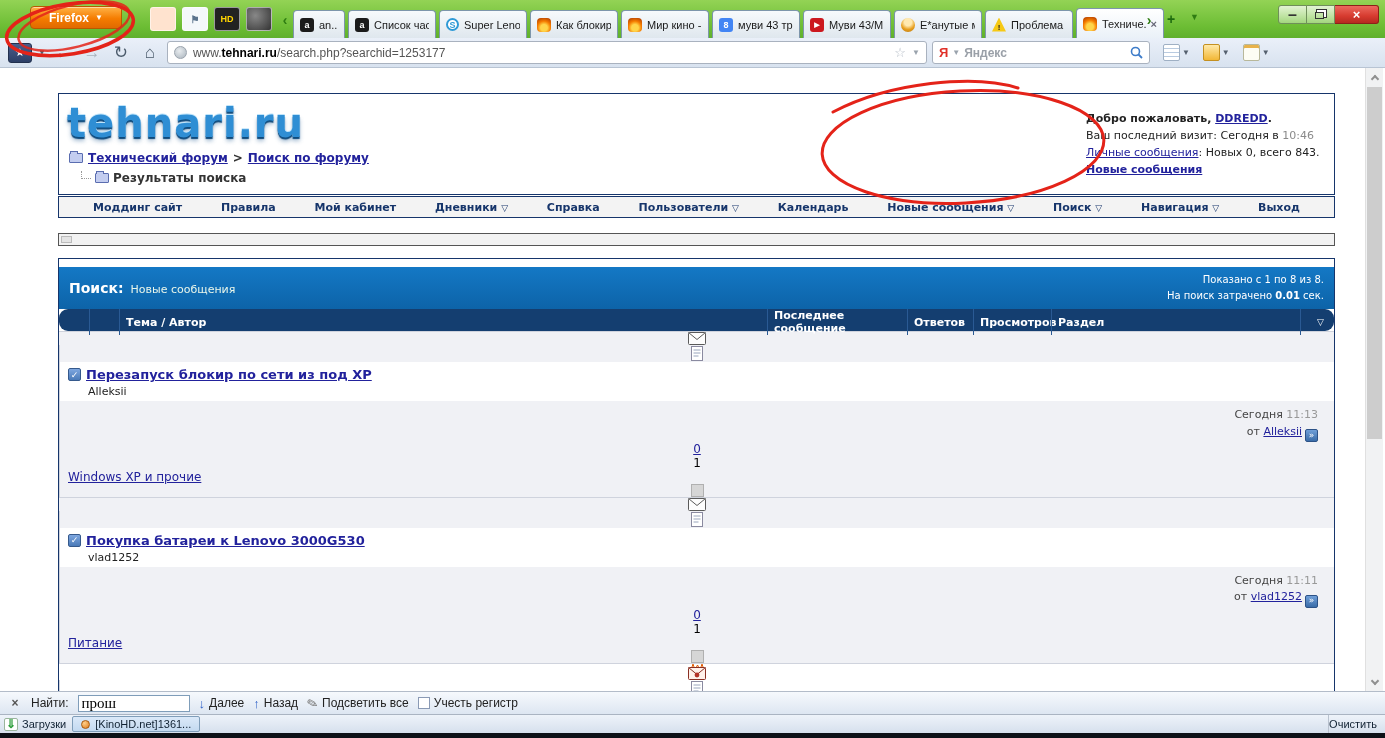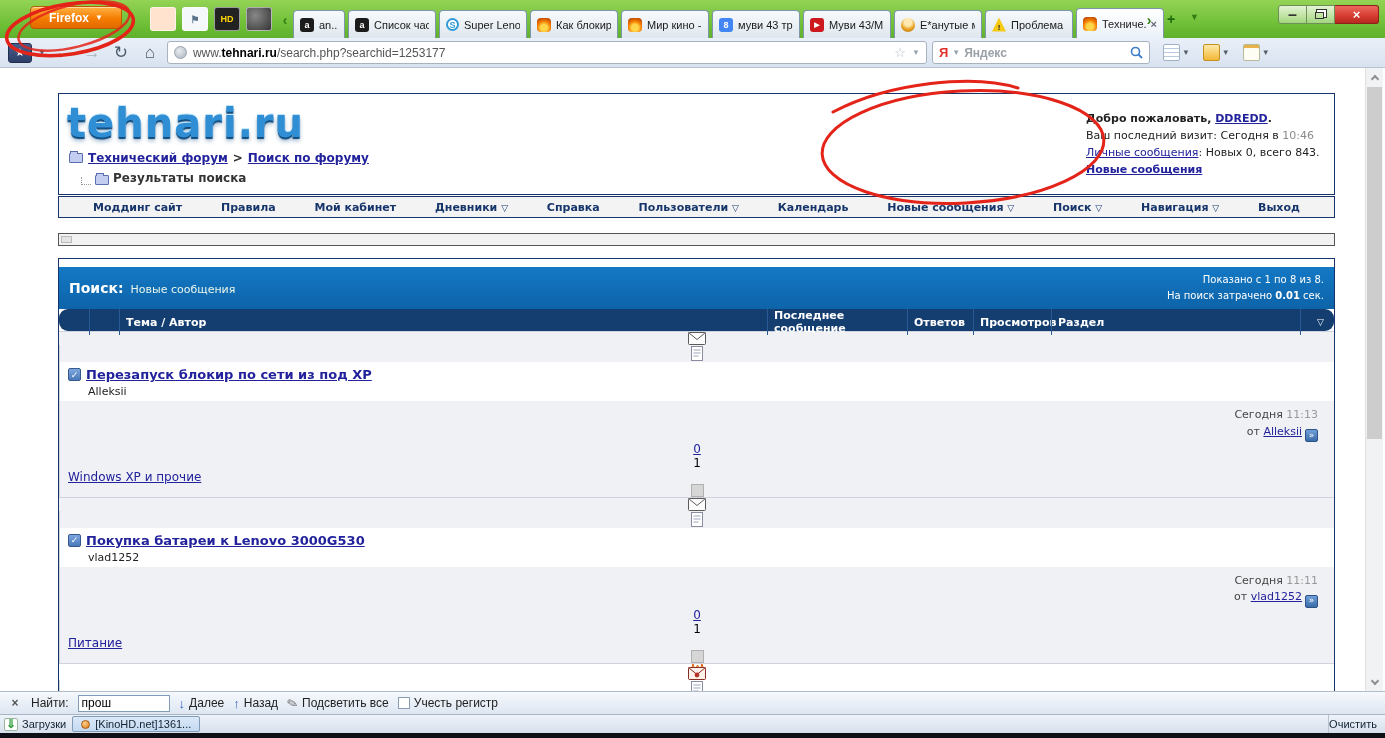--- a/index.html
+++ b/index.html
@@ -95,21 +95,21 @@
 
   .forum { margin:25px 0 0 58px; width:1277px; font-family:"DejaVu Sans", sans-serif; }
   a { color:#22229c; text-decoration:underline; cursor:pointer; }
 
   .hdr-box { border:1px solid #16356b; height:102px; position:relative; background:#fff; }
   .logo { position:absolute; left:8px; top:6px; font-size:40px; font-weight:bold; letter-spacing:1px;
     color:#2f8ed4; text-shadow:0 -1px 0 #bfe4fa, 0 2px 1px #0e4a7c, 0 4px 4px rgba(60,110,160,.45); }
   .crumb { position:absolute; left:10px; top:57px; font-size:12px; font-weight:bold; display:flex; align-items:center; gap:5px; }
   .crumb .sep { color:#333; text-decoration:none; }
   .crumb2 { position:absolute; left:22px; top:77px; font-size:12px; font-weight:bold; color:#333;
-    display:flex; align-items:flex-end; gap:4px; }
+    display:flex; align-items:center; gap:4px; }
   .folder { width:14px; height:10px; background:#c3cdf0; border:1px solid #5a6db0; border-radius:1px; position:relative; display:inline-block; }
   .folder::before { content:""; position:absolute; left:0; top:-3px; width:6px; height:2px; background:#c3cdf0; border:1px solid #5a6db0; border-bottom:none; }
   .branch { width:10px; height:8px; border-left:1px dotted #999; border-bottom:1px dotted #999; display:inline-block; margin-top:-6px; }
   .welcome { position:absolute; right:6px; top:16px; width:242px; font-size:11px; line-height:1.55; color:#222; }
   .welcome b a { font-weight:bold; }
   .w-time { color:#8a8a8a; }
   .w-new a { font-weight:bold; }
 
   .menu-box { border:1px solid #16356b; margin-top:1px; height:22px; background:#f3f3f3;
     display:flex; align-items:center; justify-content:space-between; padding:0 34px; }
@@ -155,22 +155,22 @@
   .c.sect { display:flex; align-items:center; padding-left:8px; font-size:12px; }
   .c.cbc { display:flex; align-items:center; justify-content:center; }
   .cb { width:13px; height:13px; background:#fff; border:1px solid #8a8a8a; display:inline-block; }
   .cb.dis { background:#d6d6d6; border-color:#b0b0b0; }
 
   
   .findbar { position:absolute; left:0; right:0; bottom:24px; height:23px;
     background:linear-gradient(#f6f9fd,#dde6f2); border-top:1px solid #b3bcc9;
     display:flex; align-items:center; gap:9px; padding-left:8px; font-size:12px; color:#222; }
   .fb-close { color:#555; font-weight:bold; width:14px; text-align:center; }
-  .fb-input { width:92px; height:17px; border:1px solid #7f9db9; font-size:12px; padding:0 3px;
-    font-family:Liberation Sans, sans-serif; }
+  .fb-input { width:112px; height:17px; border:1px solid #7f9db9; font-size:15px; padding:0 3px;
+    font-family:Liberation Serif, serif; }
   .fb-arrow { color:#2b5fc7; font-weight:bold; font-size:13px; }
   .fb-hl-ico { color:#777; font-size:13px; display:inline-block; transform:rotate(-15deg); }
   .fb-cb { width:12px; height:12px; background:#fff; border:1px solid #8a9ab5; display:inline-block; vertical-align:-2px; }
   .fb-item { display:flex; align-items:center; gap:4px; }
 
   .dlbar { position:absolute; left:0; right:0; bottom:5px; height:19px;
     background:linear-gradient(#eef3fa,#d6e0ed); border-top:1px solid #aab4c2;
     display:flex; align-items:center; gap:6px; padding-left:4px; font-size:11px; color:#123; }
   .dl-ico { color:#2e9e3c; font-weight:bold; font-size:12px; background:#fff; border:1px solid #9ab59d;
     width:14px; height:13px; line-height:11px; text-align:center; border-radius:2px; }

